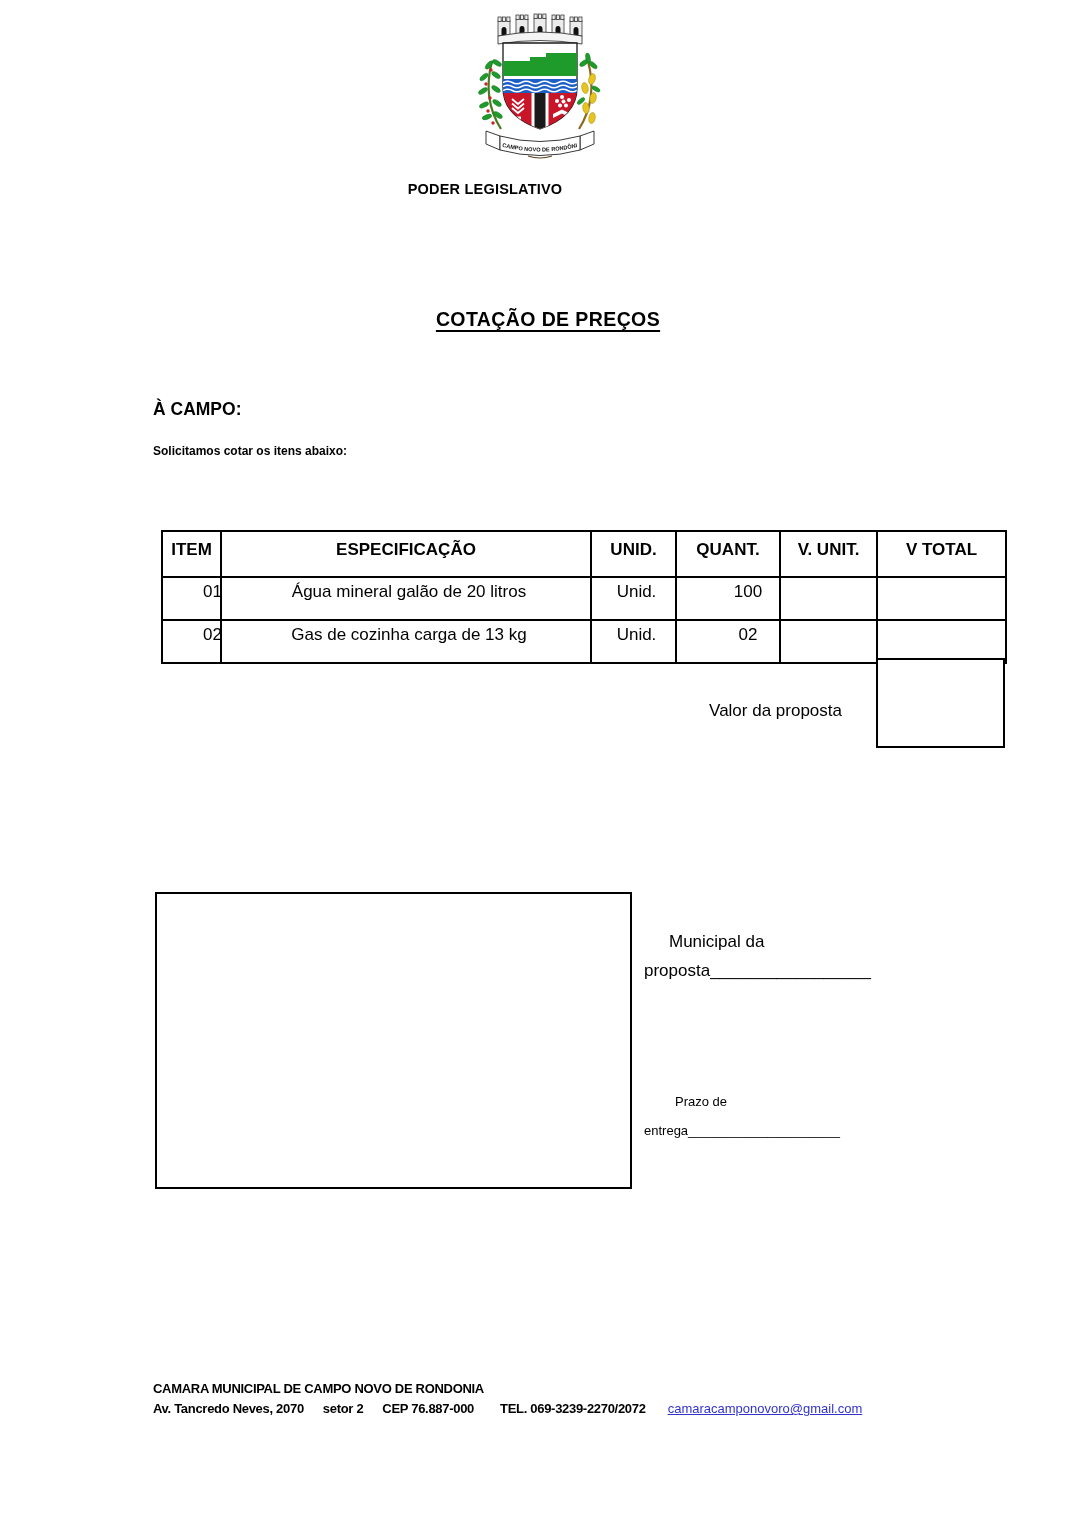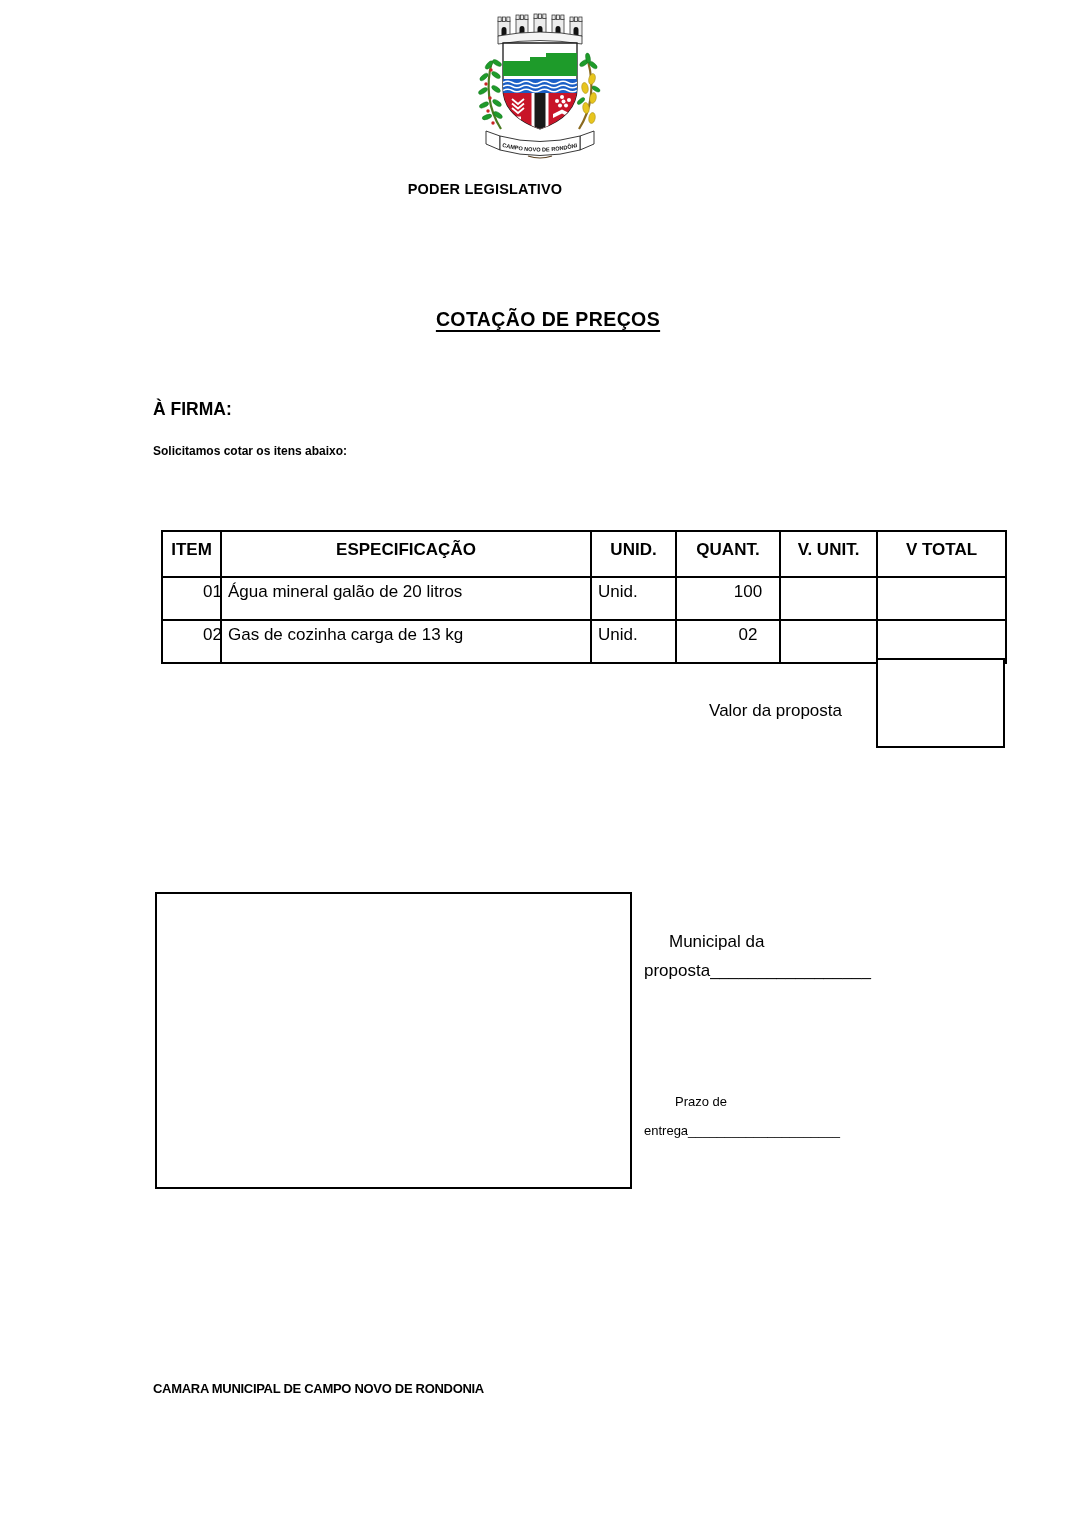--- a/index.html
+++ b/index.html
@@ -23,21 +23,21 @@
 
   .firma { left:153px; top:399px; font-size:17.5px; font-weight:bold; }
   .request { left:153px; top:444px; font-size:12px; font-weight:bold;text-align:center; }
 
   .quote-table { left:161px; top:530px; }
   table { border-collapse:collapse; table-layout:fixed; width:844px; }
   th, td { border:2px solid #000; vertical-align:top; overflow:hidden; }
   th { font-size:17px; font-weight:bold; text-align:center; padding:8px 1px 0 1px; height:36px;margin-left:26px; }
   td { font-size:17px; font-weight:normal; padding:4px 0 0 0; height:37px; }
   td.c { text-align:center;padding-left:40px; }
-  td.l { text-align:left; padding-left:6px; }
+  td.l { text-align:center; padding-left:6px; }
 
   .vtotal-box {
     left:876px; top:658px; width:129px; height:90px;
     border:2px solid #000; box-sizing:border-box; background:#fff;
   }
   .valor-label { left:540px; top:701px; width:302px; text-align:right; font-size:17px; }
 
   .big-box {
     left:155px; top:892px; width:477px; height:297px;
     border:2px solid #000; box-sizing:border-box; background:#fff;
@@ -193,21 +193,21 @@
         <textPath href="#bannerTextPath" startOffset="1">CAMPO NOVO DE RONDÔNIA</textPath>
       </text>
       <path d="M58,143 q12,4 24,0" stroke="#5a4020" stroke-width="1.2" fill="none"></path>
     </g>
   </svg>
 
   <div class="abs center org-line1">PODER LEGISLATIVO</div>
 
   <div class="abs doc-title">COTAÇÃO DE PREÇOS</div>
 
-  <div class="abs firma">À FIRMA:</div>
+  <div class="abs firma">À CAMPO:</div>
   <div class="abs request">Solicitamos cotar os itens abaixo:</div>
 
   <div class="abs quote-table">
     <table>
       <colgroup>
         <col style="width:59px">
           <col style="width:370px">
           <col style="width:85px">
         <col style="width:104px">
           <col style="width:97px">
@@ -253,15 +253,18 @@
     <div class="l1">Municipal da</div>
     <div>proposta_________________</div>
   </div>
   <div class="abs deadline">
     <div class="l1">Prazo de</div>
     <div>entrega_____________________</div>
   </div>
 
   <div class="abs footer">
     <div class="b">CAMARA MUNICIPAL DE CAMPO NOVO DE RONDONIA</div>
+    <div>
+      <span class="b seg">Av. Tancredo Neves, 2070</span><span class="b seg">setor 2</span><span class="b seg-wide b">CEP 76.887-000</span><span class="b seg-tel">TEL. 069-3239-2270/2072</span><span class="email-link" id="emailLink" style="color: rgb(50, 50, 205);">camaracamponovoro@gmail.com</span>
+    </div>
   </div>
 
 </div>
 
 </body></html>

